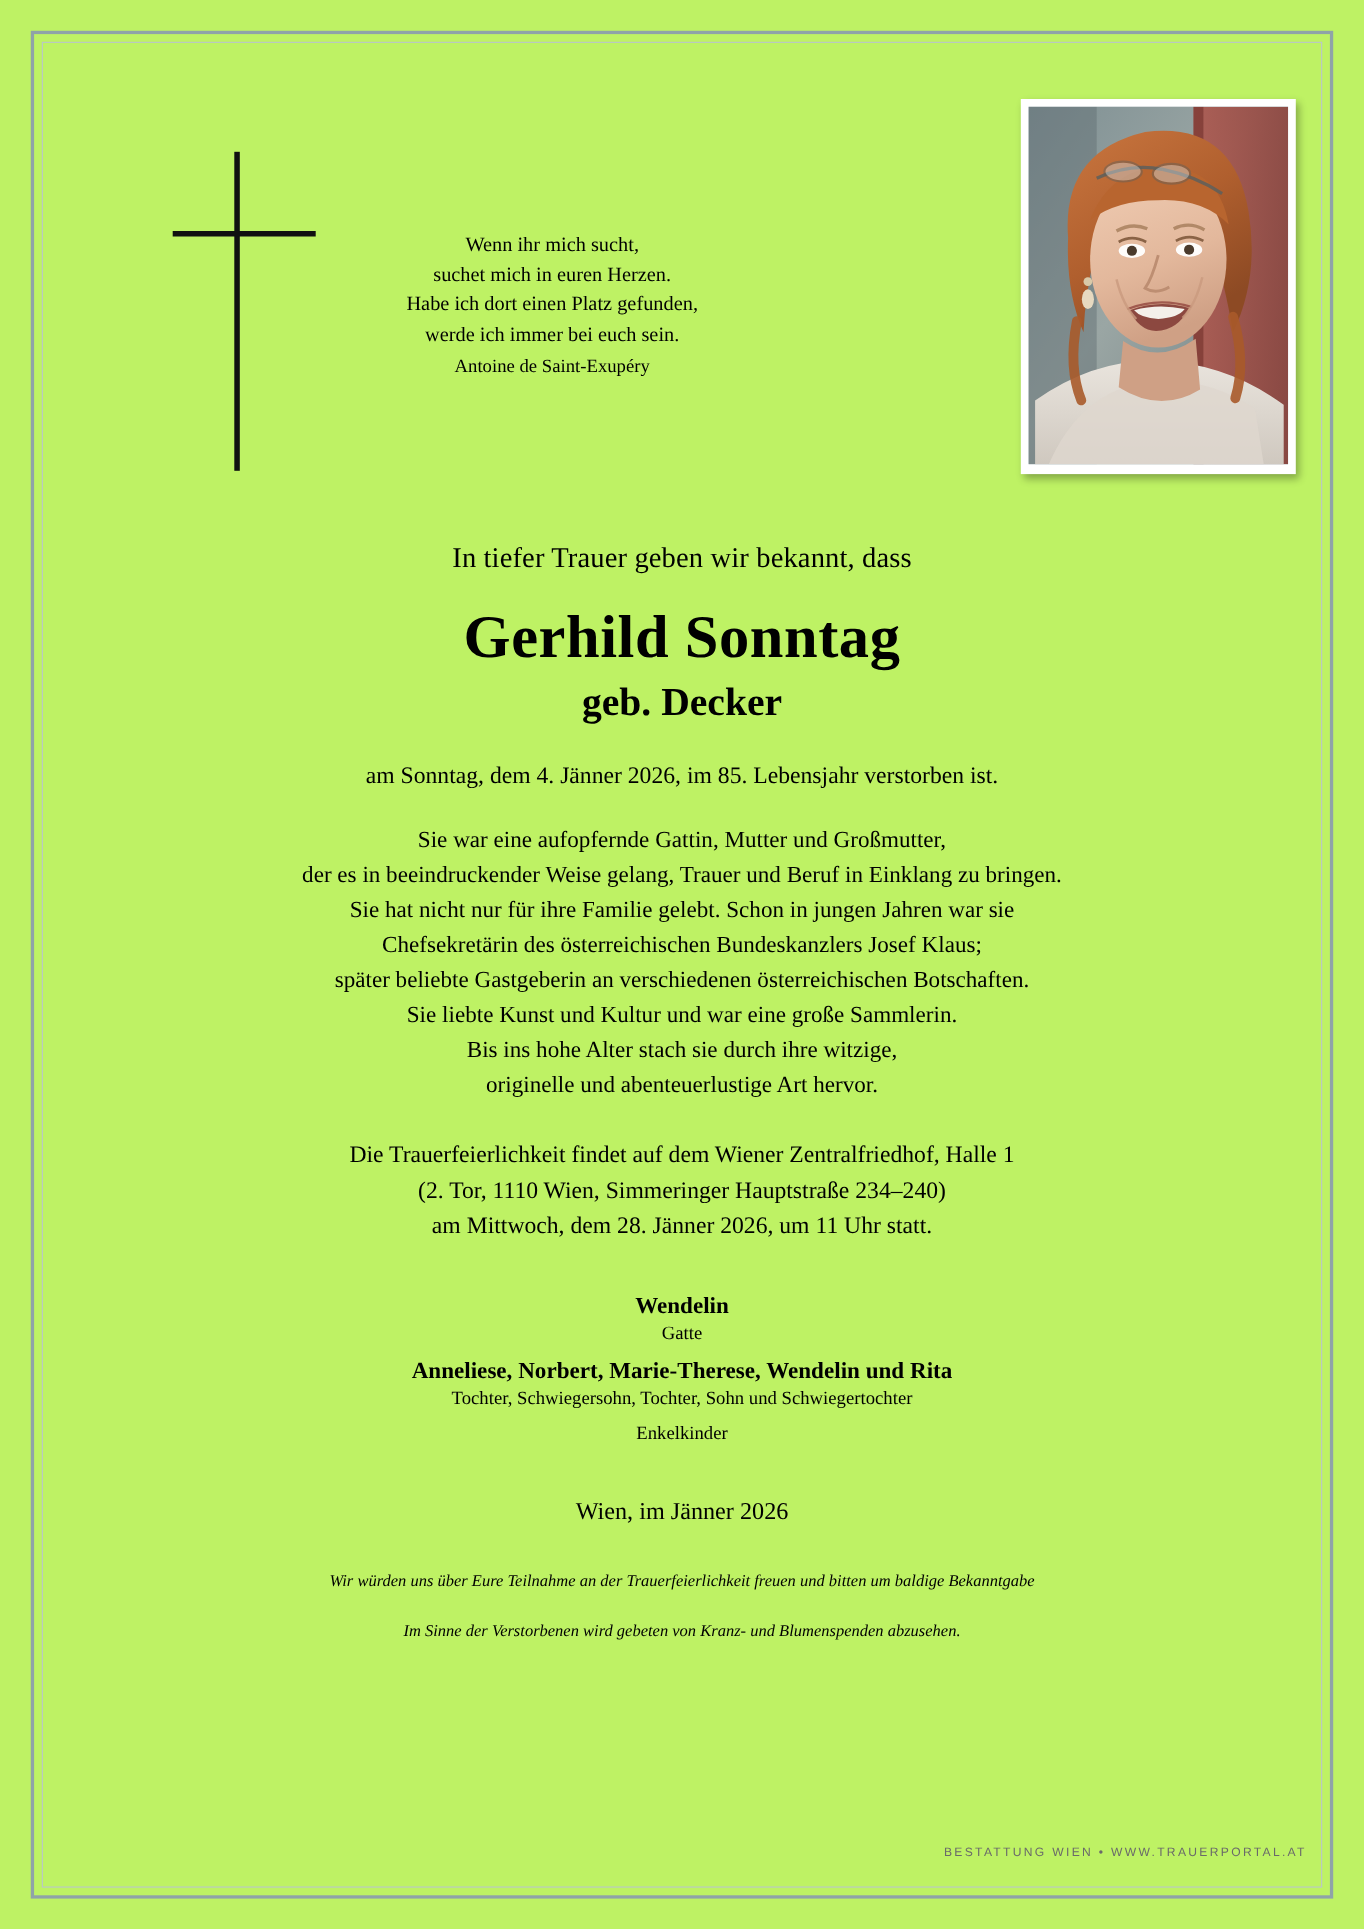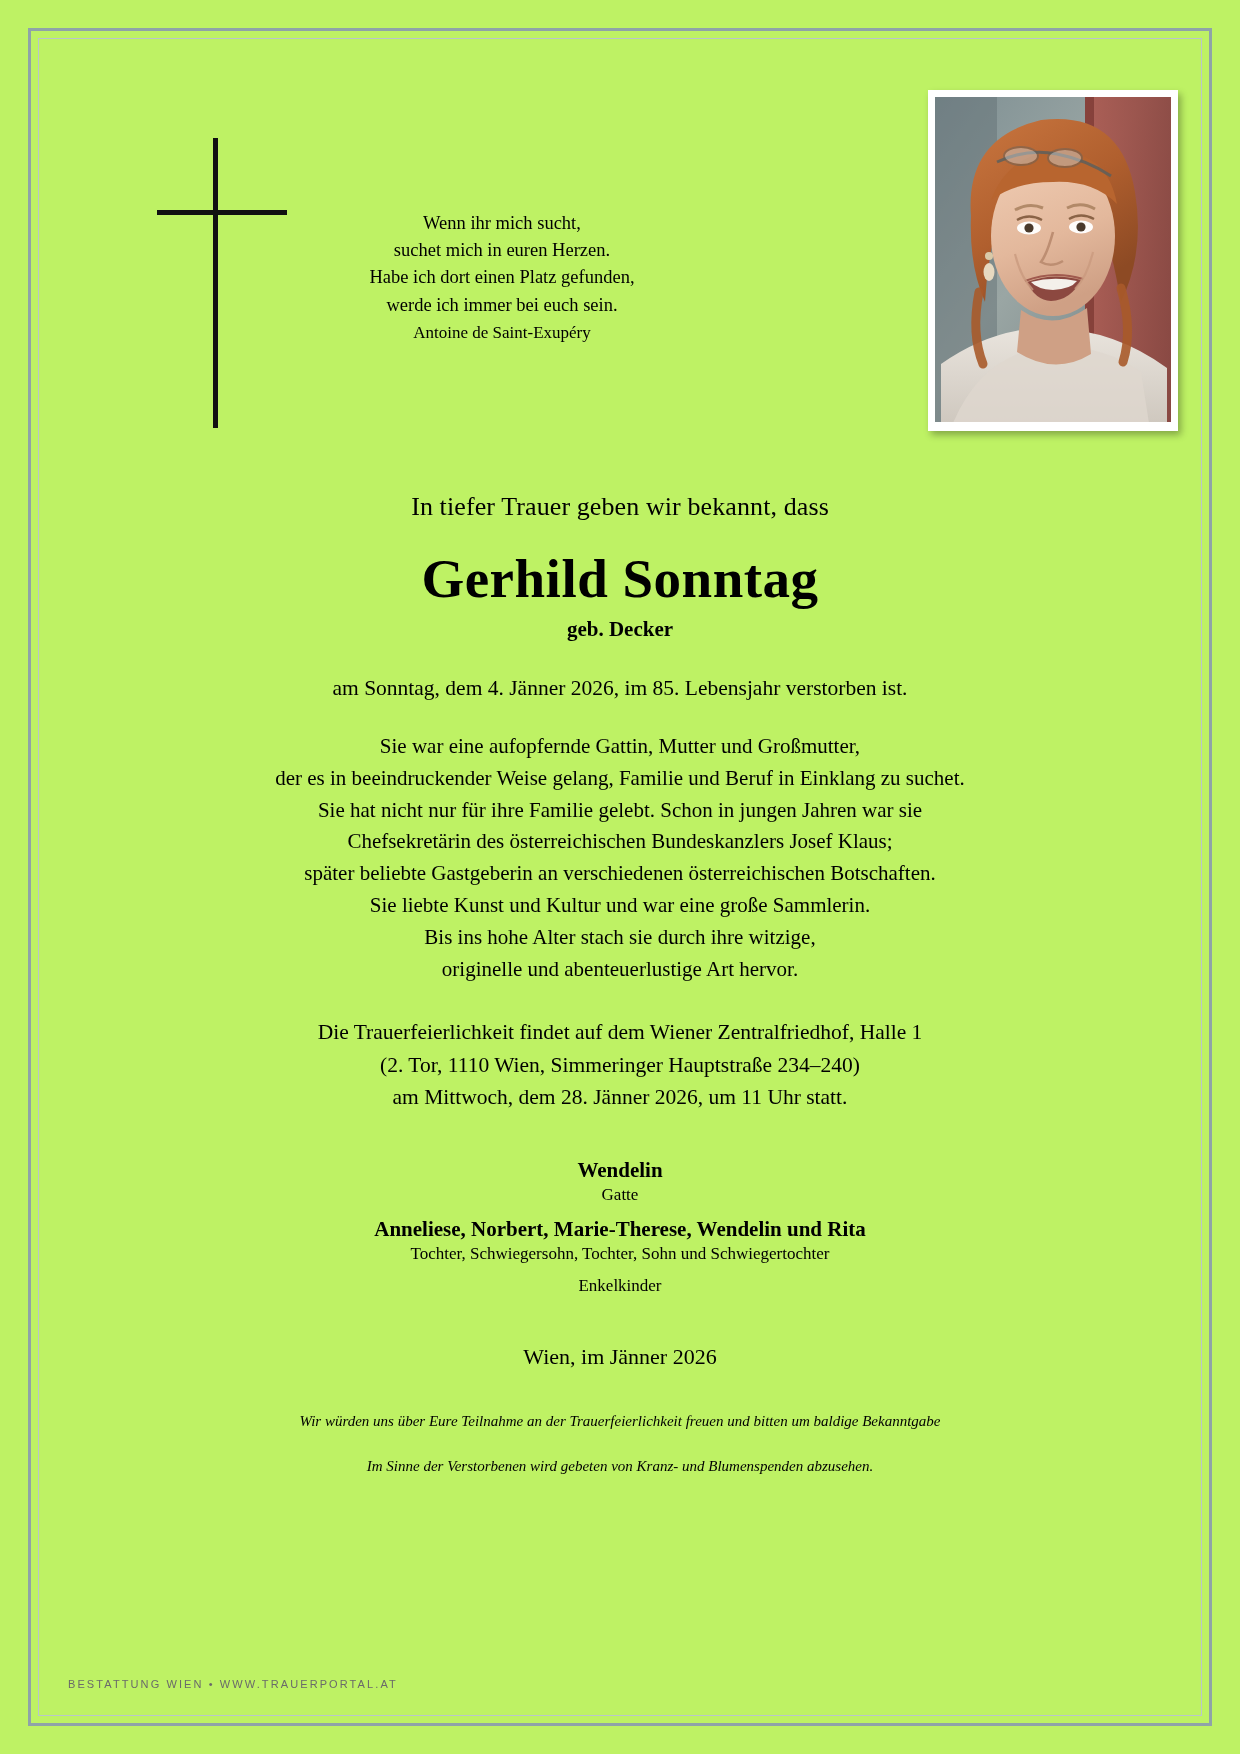--- a/index.html
+++ b/index.html
@@ -124,21 +124,21 @@
     letter-spacing: 0.1px;
   }
   .name {
     font-size: 55px;
     font-weight: bold;
     letter-spacing: 0.5px;
     margin-top: 28px;
     line-height: 1.05;
   }
   .maiden {
-    font-size: 21px;
+    font-size: 36px;
     font-weight: bold;
     margin-top: 9px;
   }
   .death-line {
     font-size: 21.5px;
     margin-top: 34px;
   }
   .bio {
     font-size: 21px;
     line-height: 1.52;
@@ -179,21 +179,21 @@
   }
   .notes .l { display: block; }
   .note-block + .note-block { margin-top: 22px; }
 
   
   .footer {
     position: absolute;
     left: 16px;
     right: 0;
     bottom: 12px;
-    text-align: left;
+    text-align: right;
     font-family: "Liberation Sans", "DejaVu Sans", sans-serif;
     font-size: 11px;
     letter-spacing: 2.1px;
     color: #6a6a6a;
   }
 </style>
 </head>
 <body>
 
 <div class="page">
@@ -300,21 +300,21 @@
 
       <div class="intro">In tiefer Trauer geben wir bekannt, dass</div>
 
       <div class="name">Gerhild Sonntag</div>
       <div class="maiden">geb. Decker</div>
 
       <div class="death-line">am Sonntag, dem 4. Jänner 2026, im 85. Lebensjahr verstorben ist.</div>
 
       <div class="bio">
         <span class="l">Sie war eine aufopfernde Gattin, Mutter und Großmutter,</span>
-        <span class="l">der es in beeindruckender Weise gelang, Familie und Beruf in Einklang zu suchet.</span>
+        <span class="l">der es in beeindruckender Weise gelang, Trauer und Beruf in Einklang zu bringen.</span>
         <span class="l">Sie hat nicht nur für ihre Familie gelebt. Schon in jungen Jahren war sie</span>
         <span class="l">Chefsekretärin des österreichischen Bundeskanzlers Josef Klaus;</span>
         <span class="l">später beliebte Gastgeberin an verschiedenen österreichischen Botschaften.</span>
         <span class="l">Sie liebte Kunst und Kultur und war eine große Sammlerin.</span>
         <span class="l">Bis ins hohe Alter stach sie durch ihre witzige,</span>
         <span class="l">originelle und abenteuerlustige Art hervor.</span>
       </div>
 
       <div class="ceremony">
         <span class="l">Die Trauerfeierlichkeit findet auf dem Wiener Zentralfriedhof, Halle 1</span>

